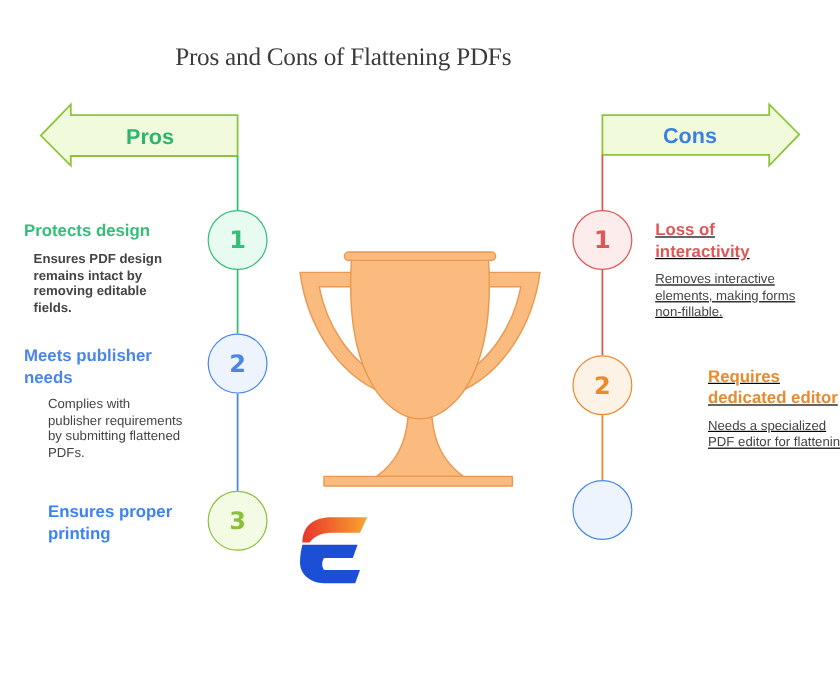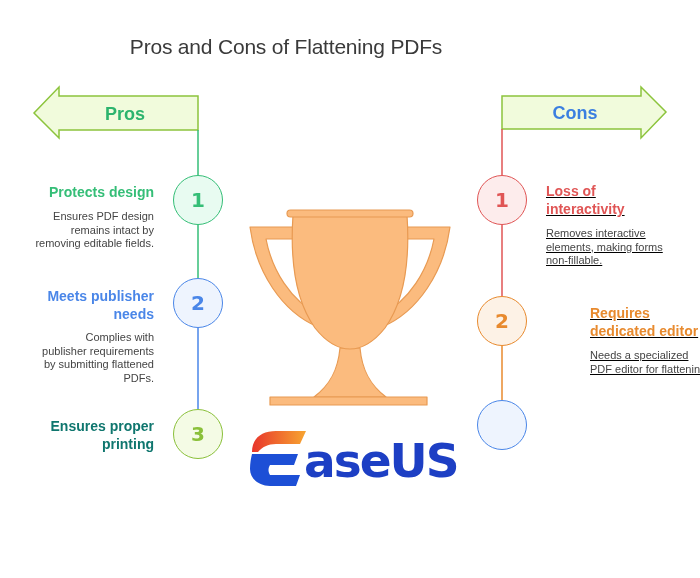--- a/index.html
+++ b/index.html
@@ -1,24 +1,24 @@
 <!DOCTYPE html>
 <html><head>
 <meta charset="utf-8">
 <style>
   html, body { margin: 0; padding: 0; background: #ffffff; }
   body { width: 700px; height: 578px; position: relative; overflow: hidden; font-family: "Liberation Sans", sans-serif; }
   .abs { position: absolute; }
-  .title { left: 0; width: 572px; top: 35px; text-align: center; font-size: 21px; color: #3a3a3a; font-family: Liberation Sans, sans-serif; font-weight: normal; letter-spacing: -0.2px; }
+  .title { left: 0; width: 572px; top: 35px; text-align: center; font-size: 21px; color: #3a3a3a; font-family: Liberation Serif, serif; font-weight: normal; letter-spacing: -0.2px; }
   svg.layer { position: absolute; left: 0; top: 0; }
   .arrow-label { font-weight: bold; font-size: 18px; text-align: center; }
   .circle { position: absolute; width: 50px; height: 50px; border-radius: 50%; box-sizing: border-box; border: 1.5px solid; display: flex; align-items: center; justify-content: center; font-weight: bold; font-size: 20px; font-family: "DejaVu Sans", sans-serif; }
   .head { font-weight: bold; font-size: 14px; line-height: 18px; }
   .desc { font-size: 11px; line-height: 13.5px; color: #444; }
-  .right-align { text-align: right; }
+  .right-align { }
   .left-align { text-align: left; text-decoration: underline; }
   .logo { position: absolute; left: 248px; top: 428px; width: 210px; height: 62px; }
 </style>
 </head>
 <body>
 
 <div class="abs title">Pros and Cons of Flattening PDFs</div>
 
 <svg class="layer" width="700" height="578">
 
@@ -60,28 +60,28 @@
 <div class="circle" style="left:173px; top:175px; border-color:#35be77; background:#e8fbf1; color:#35be77;">1</div>
 <div class="circle" style="left:173px; top:278px; border-color:#4a86e8; background:#eef4fe; color:#4a86e8;">2</div>
 <div class="circle" style="left:173px; top:409px; border-color:#8ac03a; background:#f4fbe5; color:#8ac03a;">3</div>
 
 <div class="circle" style="left:477px; top:175px; border-color:#e05555; background:#fdecec; color:#e05555;">1</div>
 <div class="circle" style="left:477px; top:296px; border-color:#e88a2e; background:#fdf2e6; color:#e88a2e;">2</div>
 <div class="circle" style="left:477px; top:400px; border-color:#4a86e8; background:#eef4fe; color:#4a86e8;"></div>
 
 <div class="abs right-align" style="left:20px; top:183px; width:134px;">
   <div class="head" style="color:#35be77;">Protects design</div>
-  <div class="desc" style="margin-top:9px; padding-left:8px;">Ensures PDF design remains intact by removing editable fields.</div>
+  <div class="desc" style="margin-top:9px; padding-left:8px;font-weight:bold;">Ensures PDF design remains intact by removing editable fields.</div>
 </div>
 <div class="abs right-align" style="left:20px; top:287px; width:134px;">
   <div class="head" style="color:#4a86e8;">Meets publisher needs</div>
   <div class="desc" style="margin-top:8px;margin-left:20px;">Complies with publisher requirements by submitting flattened PDFs.</div>
 </div>
 <div class="abs right-align" style="left:20px; top:417px; width:134px;">
-  <div class="head" style="color:#0f766e; padding-left:20px;">Ensures proper printing</div>
+  <div class="head" style="color:#3b82f6; padding-left:20px;">Ensures proper printing</div>
 </div>
 
 <div class="abs left-align" style="left:546px; top:182px; width:130px;">
   <div class="head" style="color:#e05555; width:90px;">Loss of interactivity</div>
   <div class="desc" style="margin-top:9px;">Removes interactive elements, making forms non-fillable.</div>
 </div>
 <div class="abs left-align" style="left:546px; top:304px; width:130px;margin-left:44px;">
   <div class="head" style="color:#e88a2e; width:115px;">Requires dedicated editor</div>
   <div class="desc" style="margin-top:9px; width:122px;">Needs a specialized PDF editor for flattening.</div>
 </div>
@@ -92,14 +92,13 @@
       <linearGradient id="eg" x1="0" y1="0" x2="1" y2="0">
         <stop offset="0" stop-color="#e8352b"></stop>
         <stop offset="1" stop-color="#f7a531"></stop>
       </linearGradient>
     </defs>
 
     <path d="M4,24 C4,10 14,3 28,3 L58,3 L52,16 L28,16 C20,16 14,19 10,24 Z" fill="url(#eg)"></path>
 
     <path d="M4,26 L50,26 L46,37 L22,37 C20,40 20,44 22,47 L52,47 L48,58 L22,58 C10,58 2,50 2,41 C2,35 3,30 4,26 Z" fill="#1d4fd6"></path>
   </svg>
-  <div class="abs" style="left:56px; top:8px; font-size:47px; font-weight:bold; color:#1d3fc4; font-family:'DejaVu Sans', sans-serif; letter-spacing:-2px; line-height:50px;">aseUS</div>
 </div>
 
 </body></html>

